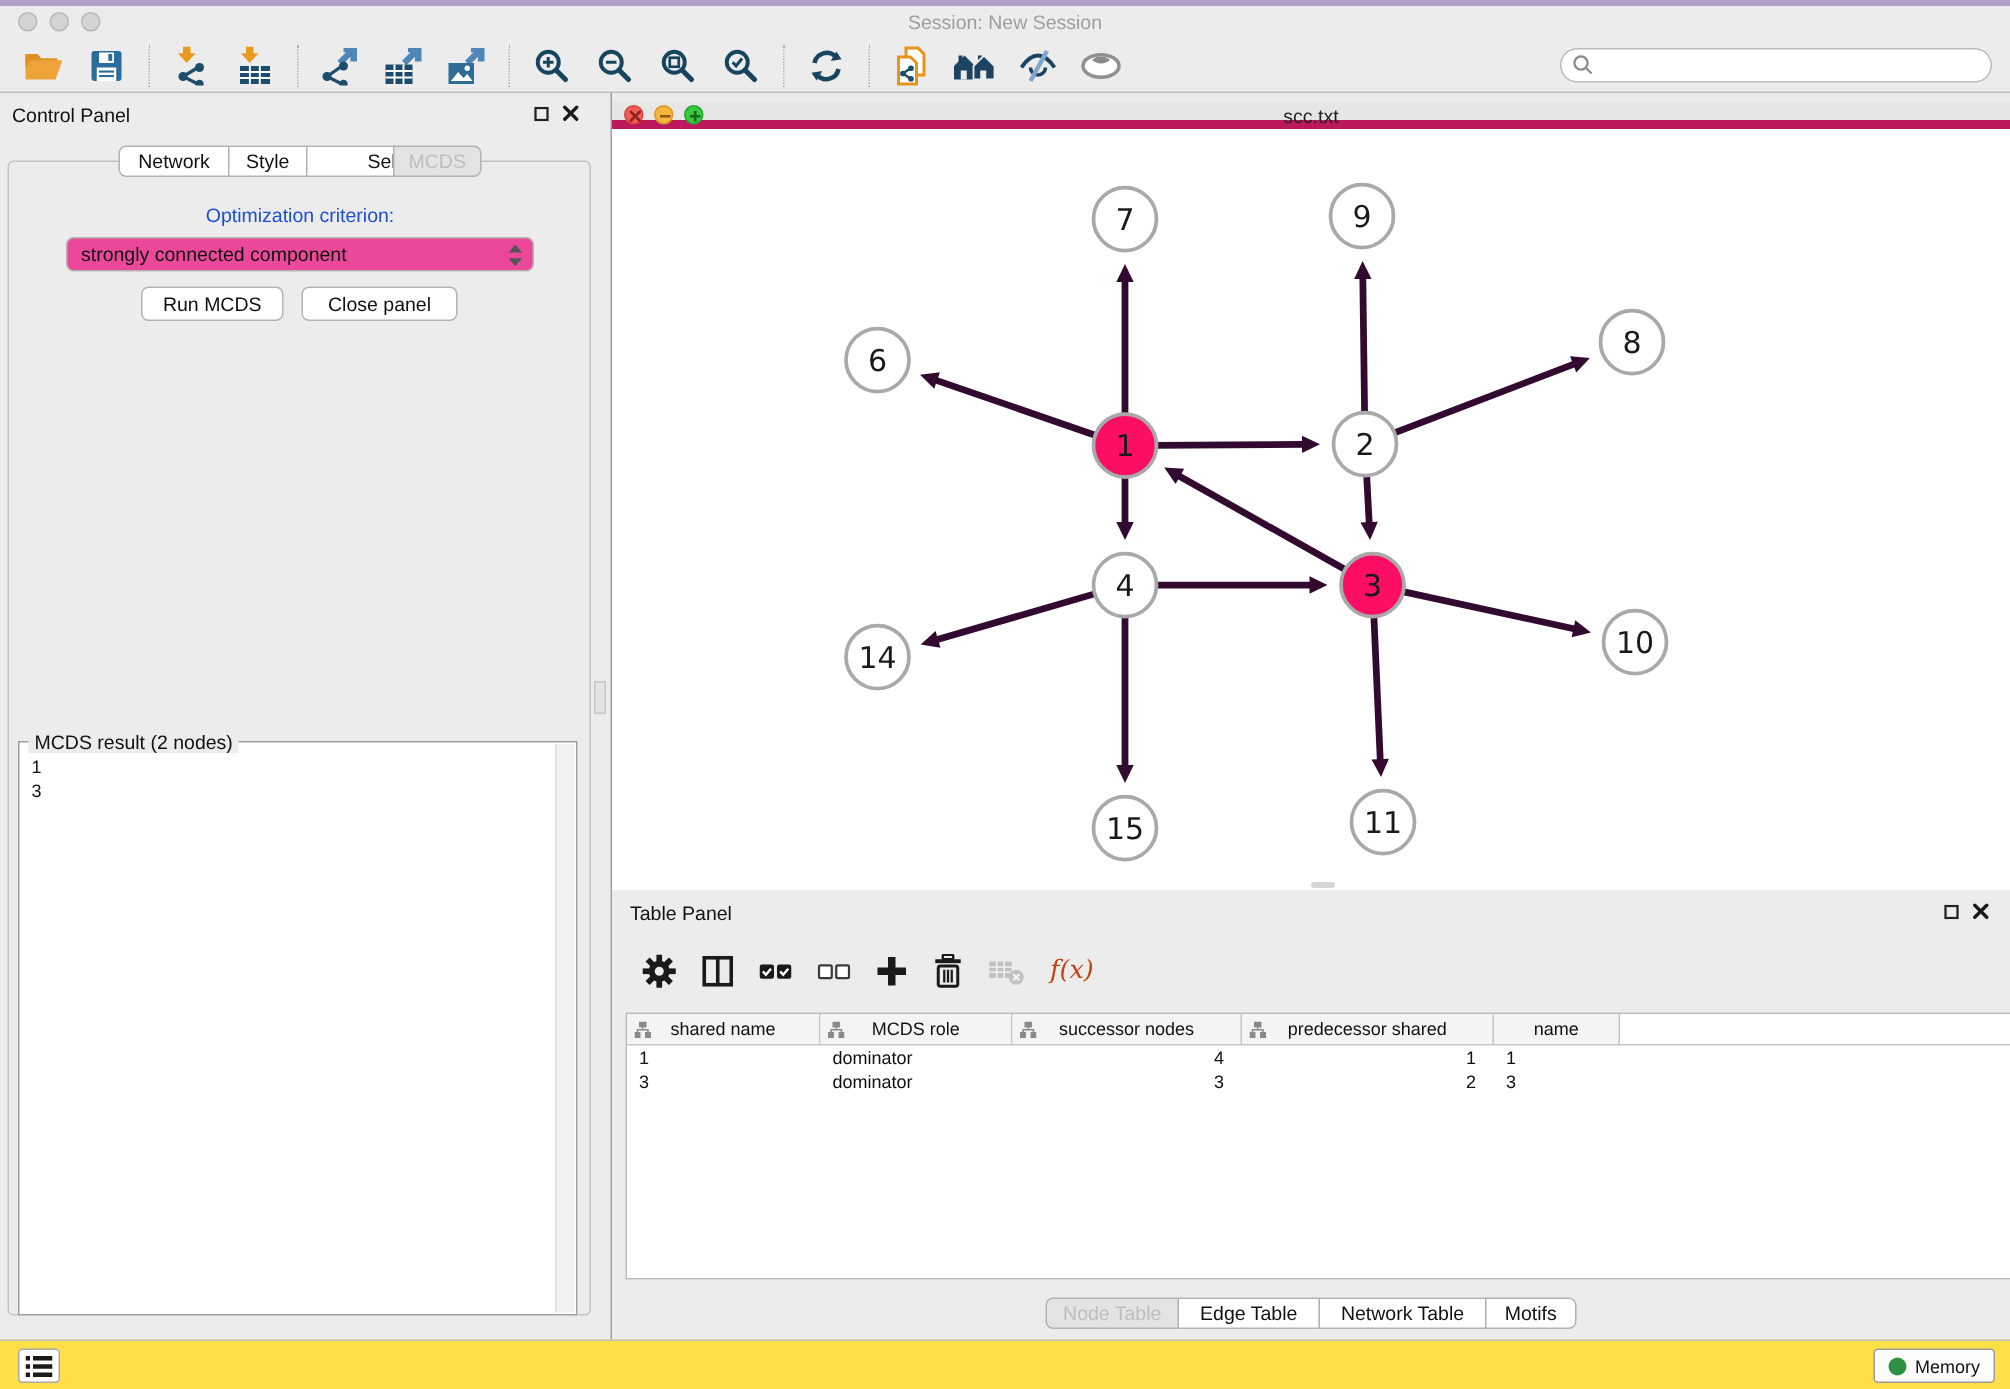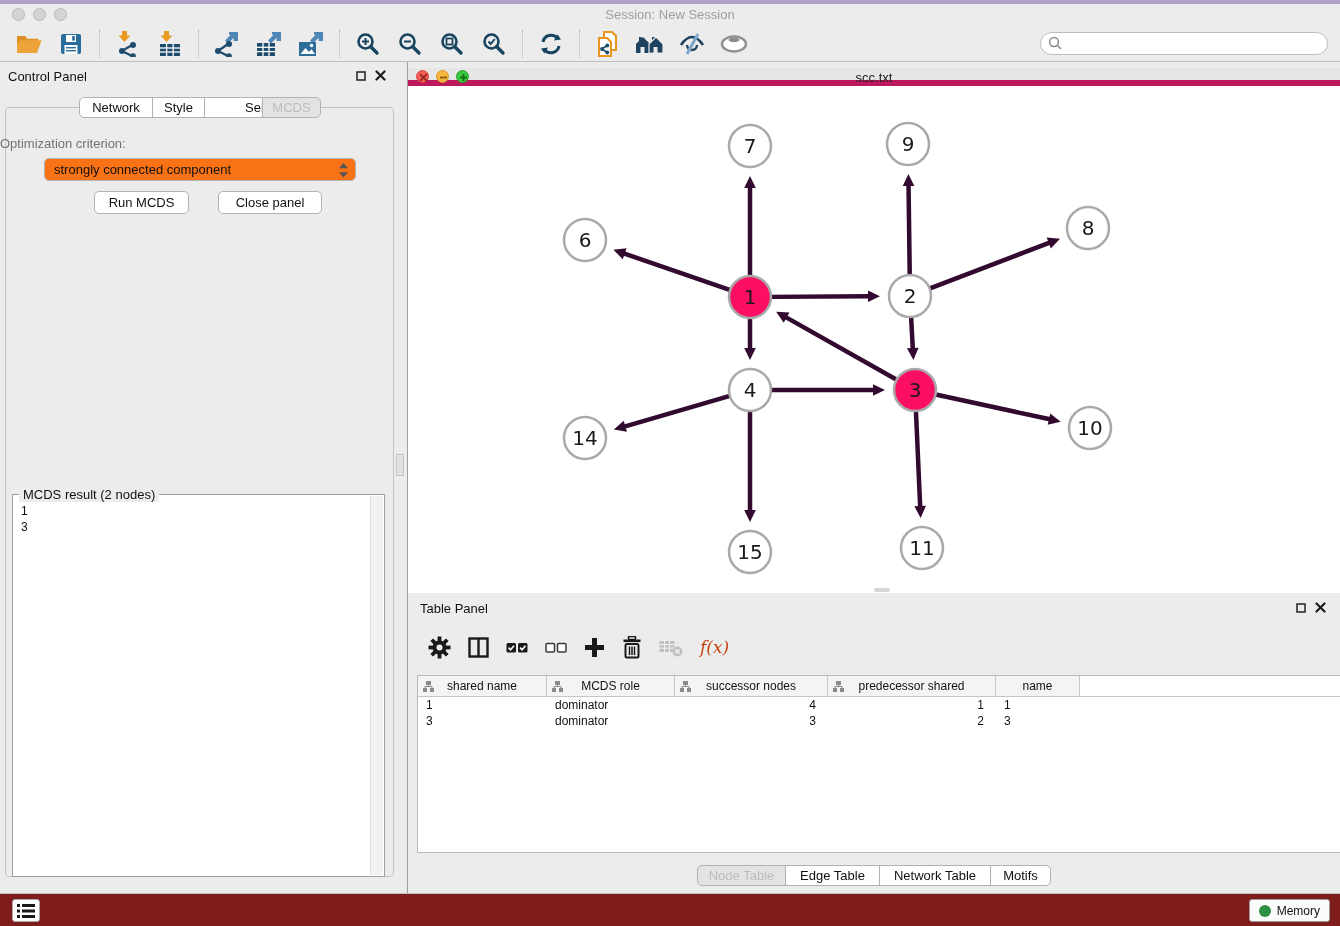--- a/index.html
+++ b/index.html
@@ -34,26 +34,26 @@
   .control-panel { position:absolute; left:0; top:0; width:400px; bottom:0; }
   .panel-head { position:absolute; left:0; top:0; right:0; height:28px; }
   .panel-title { position:absolute; left:8px; top:7px; font-size:13px; color:#111; }
   .panel-icons { position:absolute; right:14px; top:8px; display:flex; gap:9px; align-items:center; }
   .cp-tabs { position:absolute; top:35px; left:0; right:0; display:flex; justify-content:center; z-index:3; }
   .seg-tab { height:21px; line-height:19px; background:#fff; border:1px solid #b2b2b2; font-size:13px; text-align:center; color:#111; margin-left:-1px; }
   .seg-tab:first-child { border-top-left-radius:5px; border-bottom-left-radius:5px; margin-left:0; }
   .seg-tab:last-child { border-top-right-radius:5px; border-bottom-right-radius:5px; }
   .seg-tab.active { background:#e3e3e3; color:#bdbdbd; }
   .cp-box { position:absolute; left:5px; right:6px; top:45px; bottom:16px; border:1px solid #c3c3c3; border-radius:4px; background:#ececec; }
-  .opt-label { position:absolute; top:74px; left:0; right:0; font-size:13px; color:#737373; }
-  .criterion { position:absolute; left:44px; top:96px; width:312px; height:23px; background:#f97316; border:1px solid #b3b3b3; border-radius:5px; font-size:13px; line-height:21px; padding-left:9px; color:#111; }
+  .opt-label { position:absolute; top:74px; left:0; right:0; text-align:center; font-size:13px; color:#1d4ed8; }
+  .criterion { position:absolute; left:44px; top:96px; width:312px; height:23px; background:#ec4899; border:1px solid #b3b3b3; border-radius:5px; font-size:13px; line-height:21px; padding-left:9px; color:#111; }
   .criterion .chev { position:absolute; right:7px; top:4px; }
   .btn { position:absolute; height:23px; background:#fff; border:1px solid #b3b3b3; border-radius:5px; font-size:13px; text-align:center; line-height:21px; color:#111; }
   .btn-run { left:94px; top:129px; width:95px; }
-  .btn-close { left:218px; top:129px; width:104px; }
+  .btn-close { left:201px; top:129px; width:104px; }
   .result-box { position:absolute; left:12px; right:15px; top:432px; bottom:16px; border:1px solid #9f9f9f; background:#fff; }
   .result-legend { position:absolute; top:-8px; left:6px; background:#ececec; padding:0 4px; font-size:13px; color:#111; }
   .result-items { position:absolute; left:0; top:2px; right:14px; bottom:0; padding:6px 0 0 8px; font-size:12px; line-height:16px; color:#111; }
   .result-scroll { position:absolute; right:1px; top:1px; bottom:1px; width:13px; background:#f2f2f2; border-left:1px solid #dcdcdc; }
 
   
   .network-frame { position:absolute; left:408px; top:6px; right:0; height:525px; background:#fff; }
   .nf-titlebar { position:absolute; top:0; left:0; right:0; height:18px; background:#e6e6e6; border-bottom:6px solid #be185d; }
   .nf-traffic { position:absolute; left:8px; top:2px; display:flex; gap:7px; }
   .nf-title { position:absolute; top:2px; left:0; right:0; text-align:center; font-size:13px; color:#222; }
@@ -70,21 +70,21 @@
   .fx { font-family:"DejaVu Serif", serif; font-style:italic; font-size:17px; color:#c2410c; }
   .table-wrap { position:absolute; left:9px; top:80px; width:925px; height:178px; background:#fff; border:1px solid #b9b9b9; overflow:hidden; }
   .thead { display:flex; height:21px; border-bottom:1px solid #c6c6c6; }
   .th { position:relative; background:#f4f4f4; border-right:1px solid #c6c6c6; font-size:12px; color:#111; text-align:center; line-height:20px; }
   .th svg { position:absolute; left:5px; top:5px; }
   .trow { display:flex; height:16px; }
   .td { font-size:12px; color:#111; line-height:16px; white-space:nowrap; overflow:hidden; }
   .tp-tabs { position:absolute; top:270px; left:0; right:0; display:flex; justify-content:center; }
 
   
-  .statusbar { position:absolute; bottom:0; left:0; right:0; height:33px; background:#7f1d1d; border-top:1px solid #c0c0c0; }
+  .statusbar { position:absolute; bottom:0; left:0; right:0; height:33px; background:#fde047; border-top:1px solid #c0c0c0; }
   .tasks-btn { position:absolute; left:12px; top:5px; width:28px; height:23px; background:#fdfdfd; border:1px solid #a8a8a8; border-radius:3px; display:flex; align-items:center; justify-content:center; }
   .memory-btn { position:absolute; right:10px; top:5px; height:23px; background:#fcfcfc; border:1px solid #9c9c9c; border-radius:3px; display:flex; align-items:center; gap:6px; padding:0 9px; }
   .memory-dot { width:12px; height:12px; border-radius:50%; background:#2e9142; }
   .memory-btn span { font-size:12px; color:#111; }
 </style>
 </head>
 <body>
 
 <div class="app">
 

